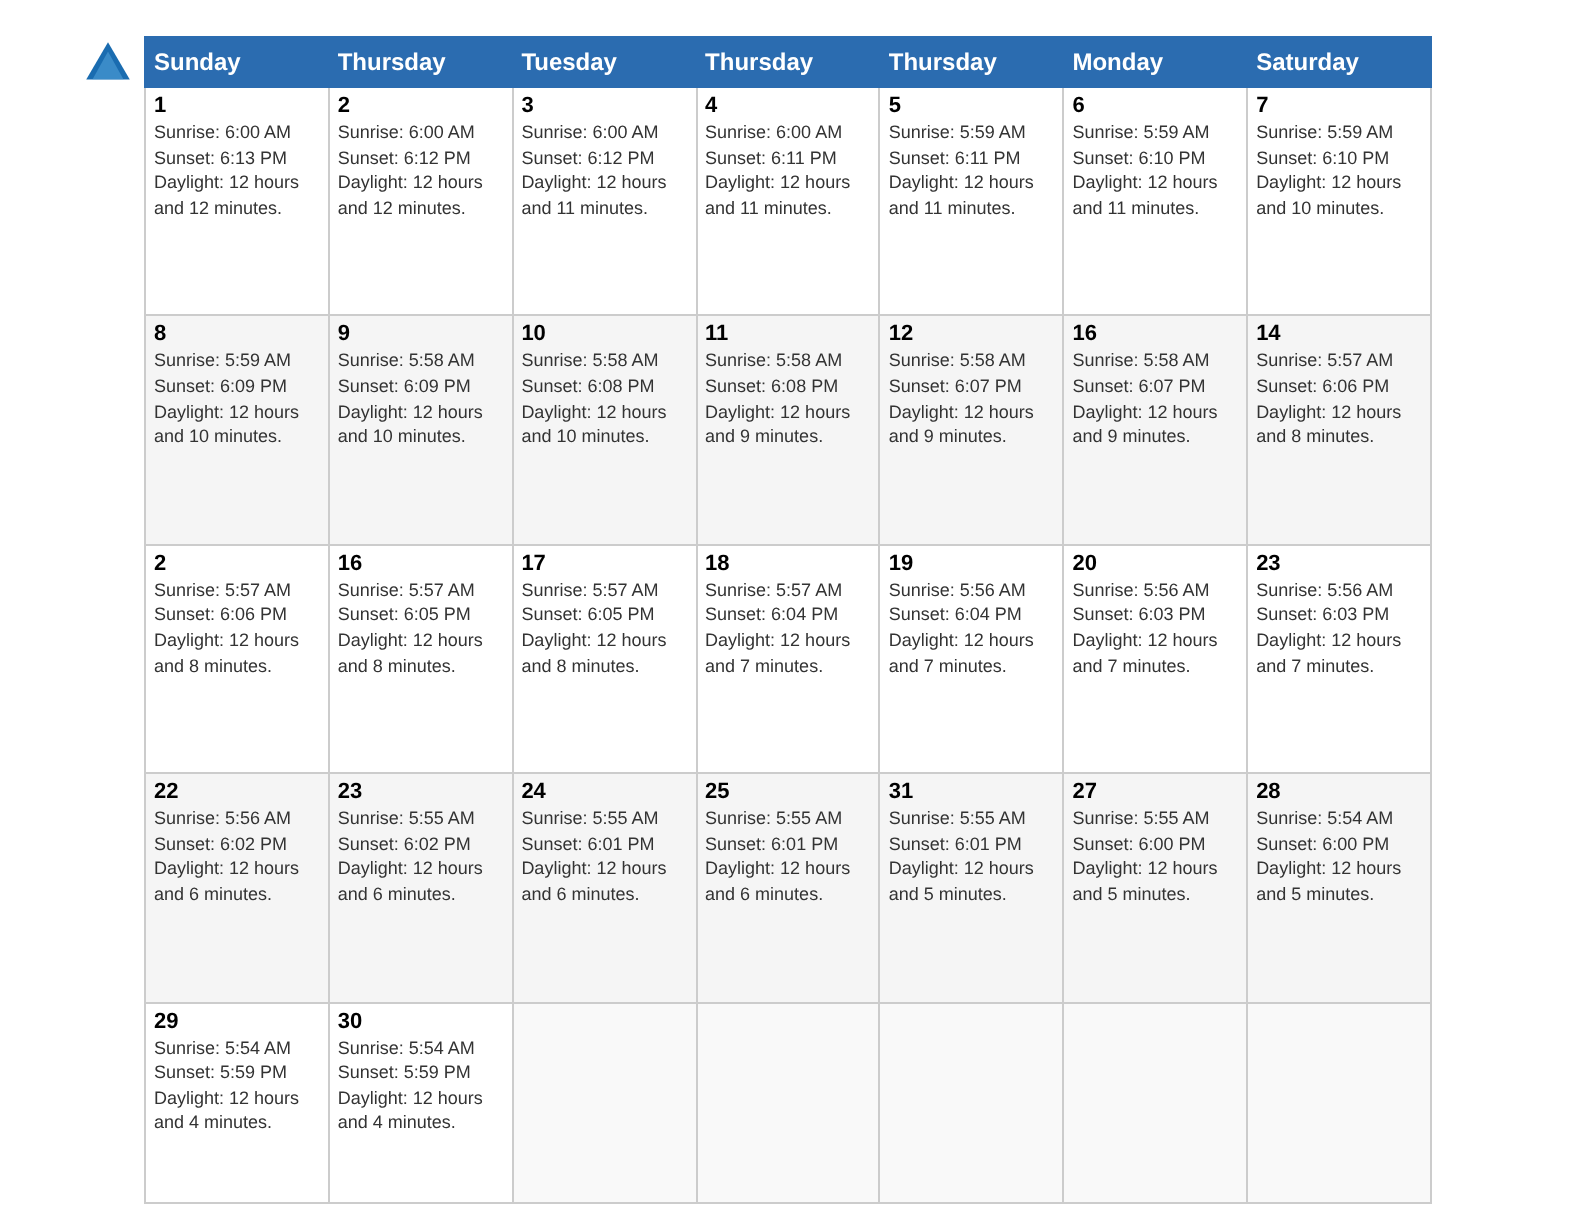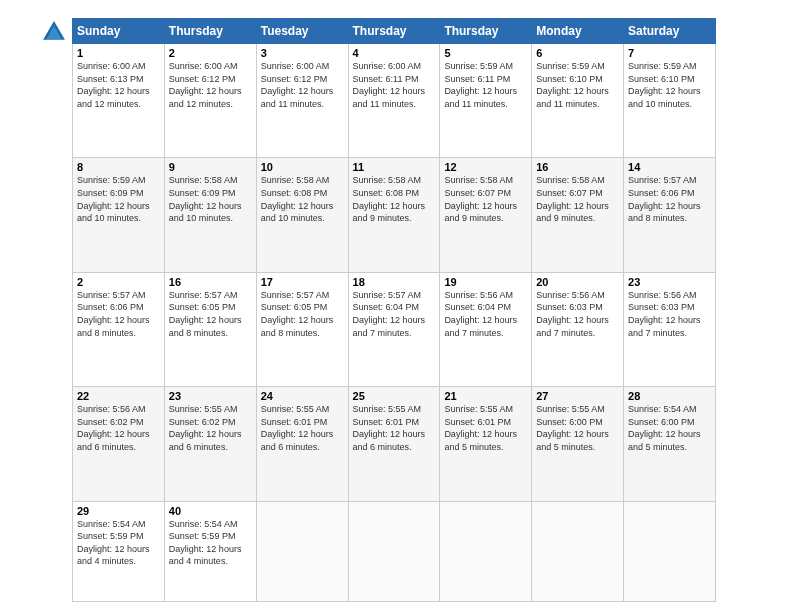--- a/index.html
+++ b/index.html
@@ -241,39 +241,39 @@
           </td>
           <td>
             <span class="day-num">24</span>
             <div class="day-info">Sunrise: 5:55 AM<br>Sunset: 6:01 PM<br>Daylight: 12 hours and 6 minutes.</div>
           </td>
           <td>
             <span class="day-num">25</span>
             <div class="day-info">Sunrise: 5:55 AM<br>Sunset: 6:01 PM<br>Daylight: 12 hours and 6 minutes.</div>
           </td>
           <td>
-            <span class="day-num">21</span>
+            <span class="day-num">31</span>
             <div class="day-info">Sunrise: 5:55 AM<br>Sunset: 6:01 PM<br>Daylight: 12 hours and 5 minutes.</div>
           </td>
           <td>
             <span class="day-num">27</span>
             <div class="day-info">Sunrise: 5:55 AM<br>Sunset: 6:00 PM<br>Daylight: 12 hours and 5 minutes.</div>
           </td>
           <td>
             <span class="day-num">28</span>
             <div class="day-info">Sunrise: 5:54 AM<br>Sunset: 6:00 PM<br>Daylight: 12 hours and 5 minutes.</div>
           </td>
         </tr>
         <tr>
           <td>
             <span class="day-num">29</span>
             <div class="day-info">Sunrise: 5:54 AM<br>Sunset: 5:59 PM<br>Daylight: 12 hours and 4 minutes.</div>
           </td>
           <td>
-            <span class="day-num">40</span>
+            <span class="day-num">30</span>
             <div class="day-info">Sunrise: 5:54 AM<br>Sunset: 5:59 PM<br>Daylight: 12 hours and 4 minutes.</div>
           </td>
           <td class="empty"></td>
           <td class="empty"></td>
           <td class="empty"></td>
           <td class="empty"></td>
           <td class="empty"></td>
         </tr>
       </tbody>
   </table>

